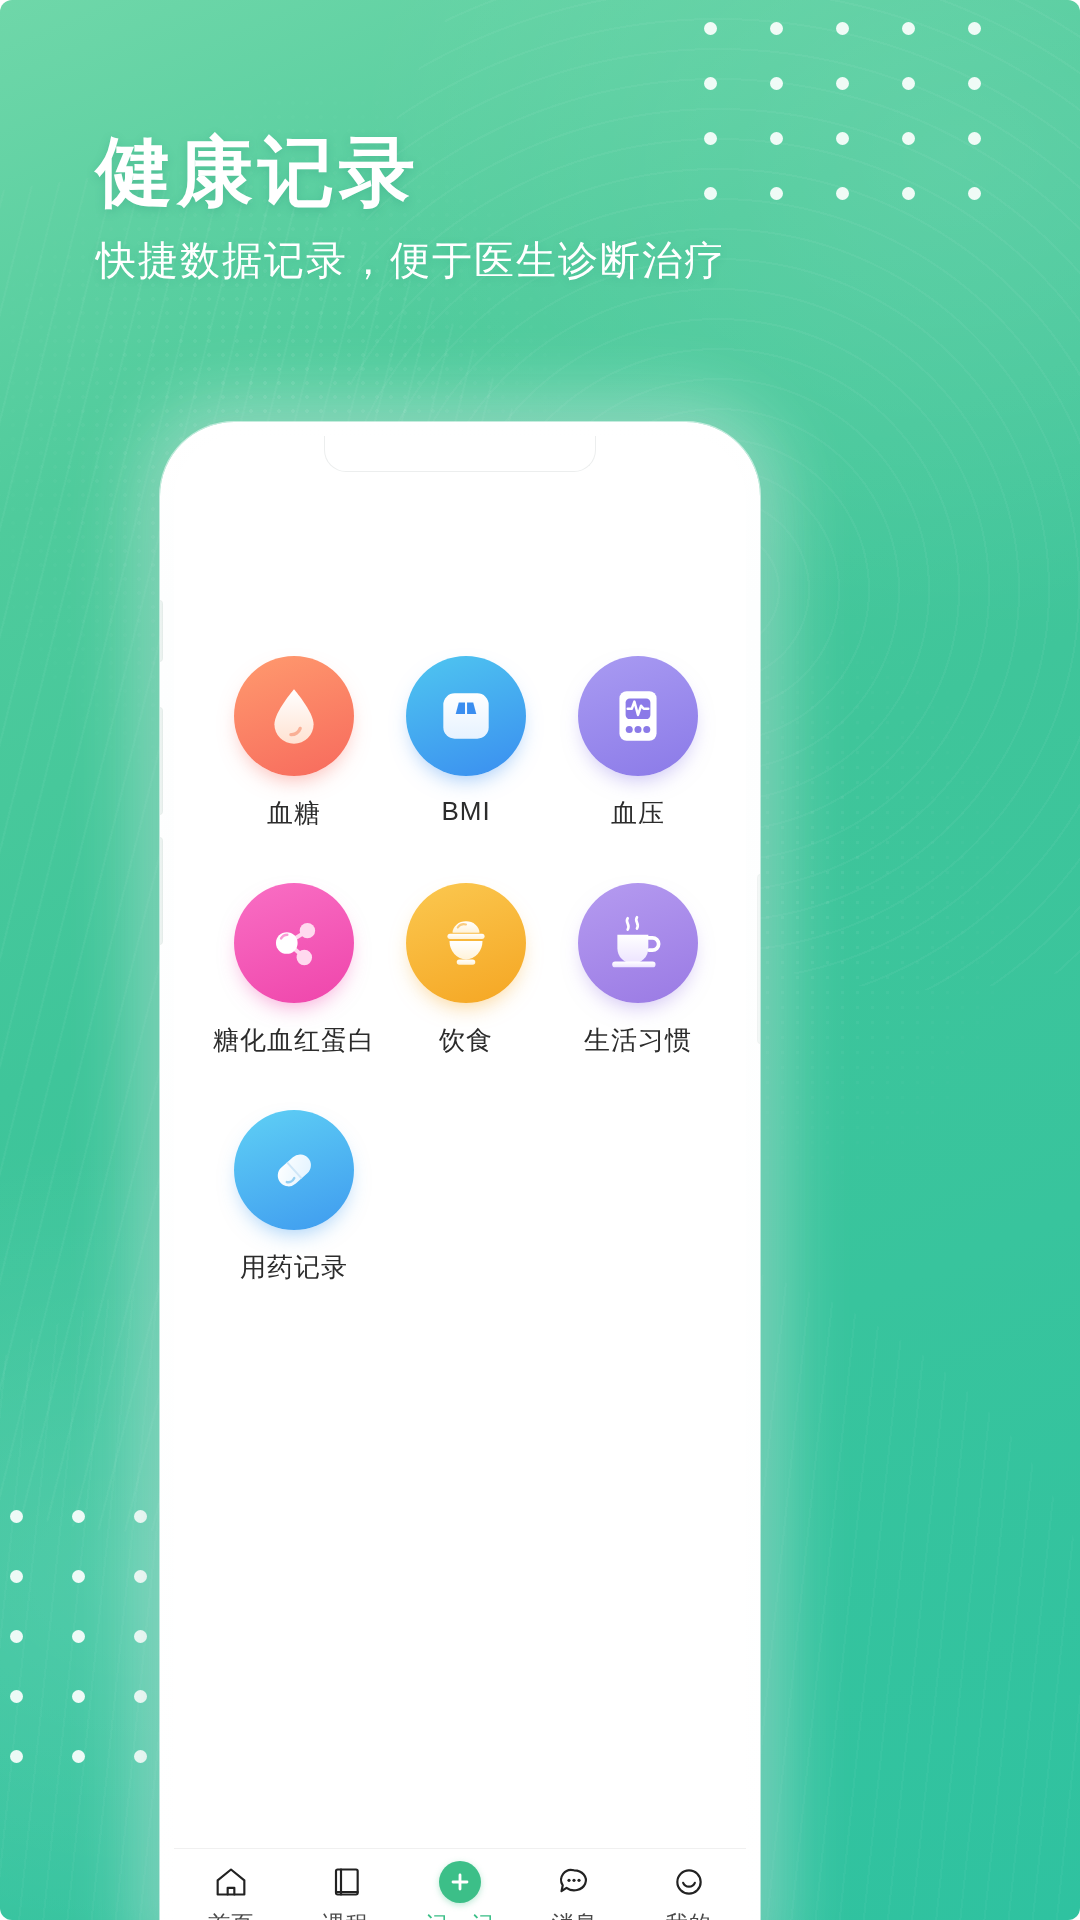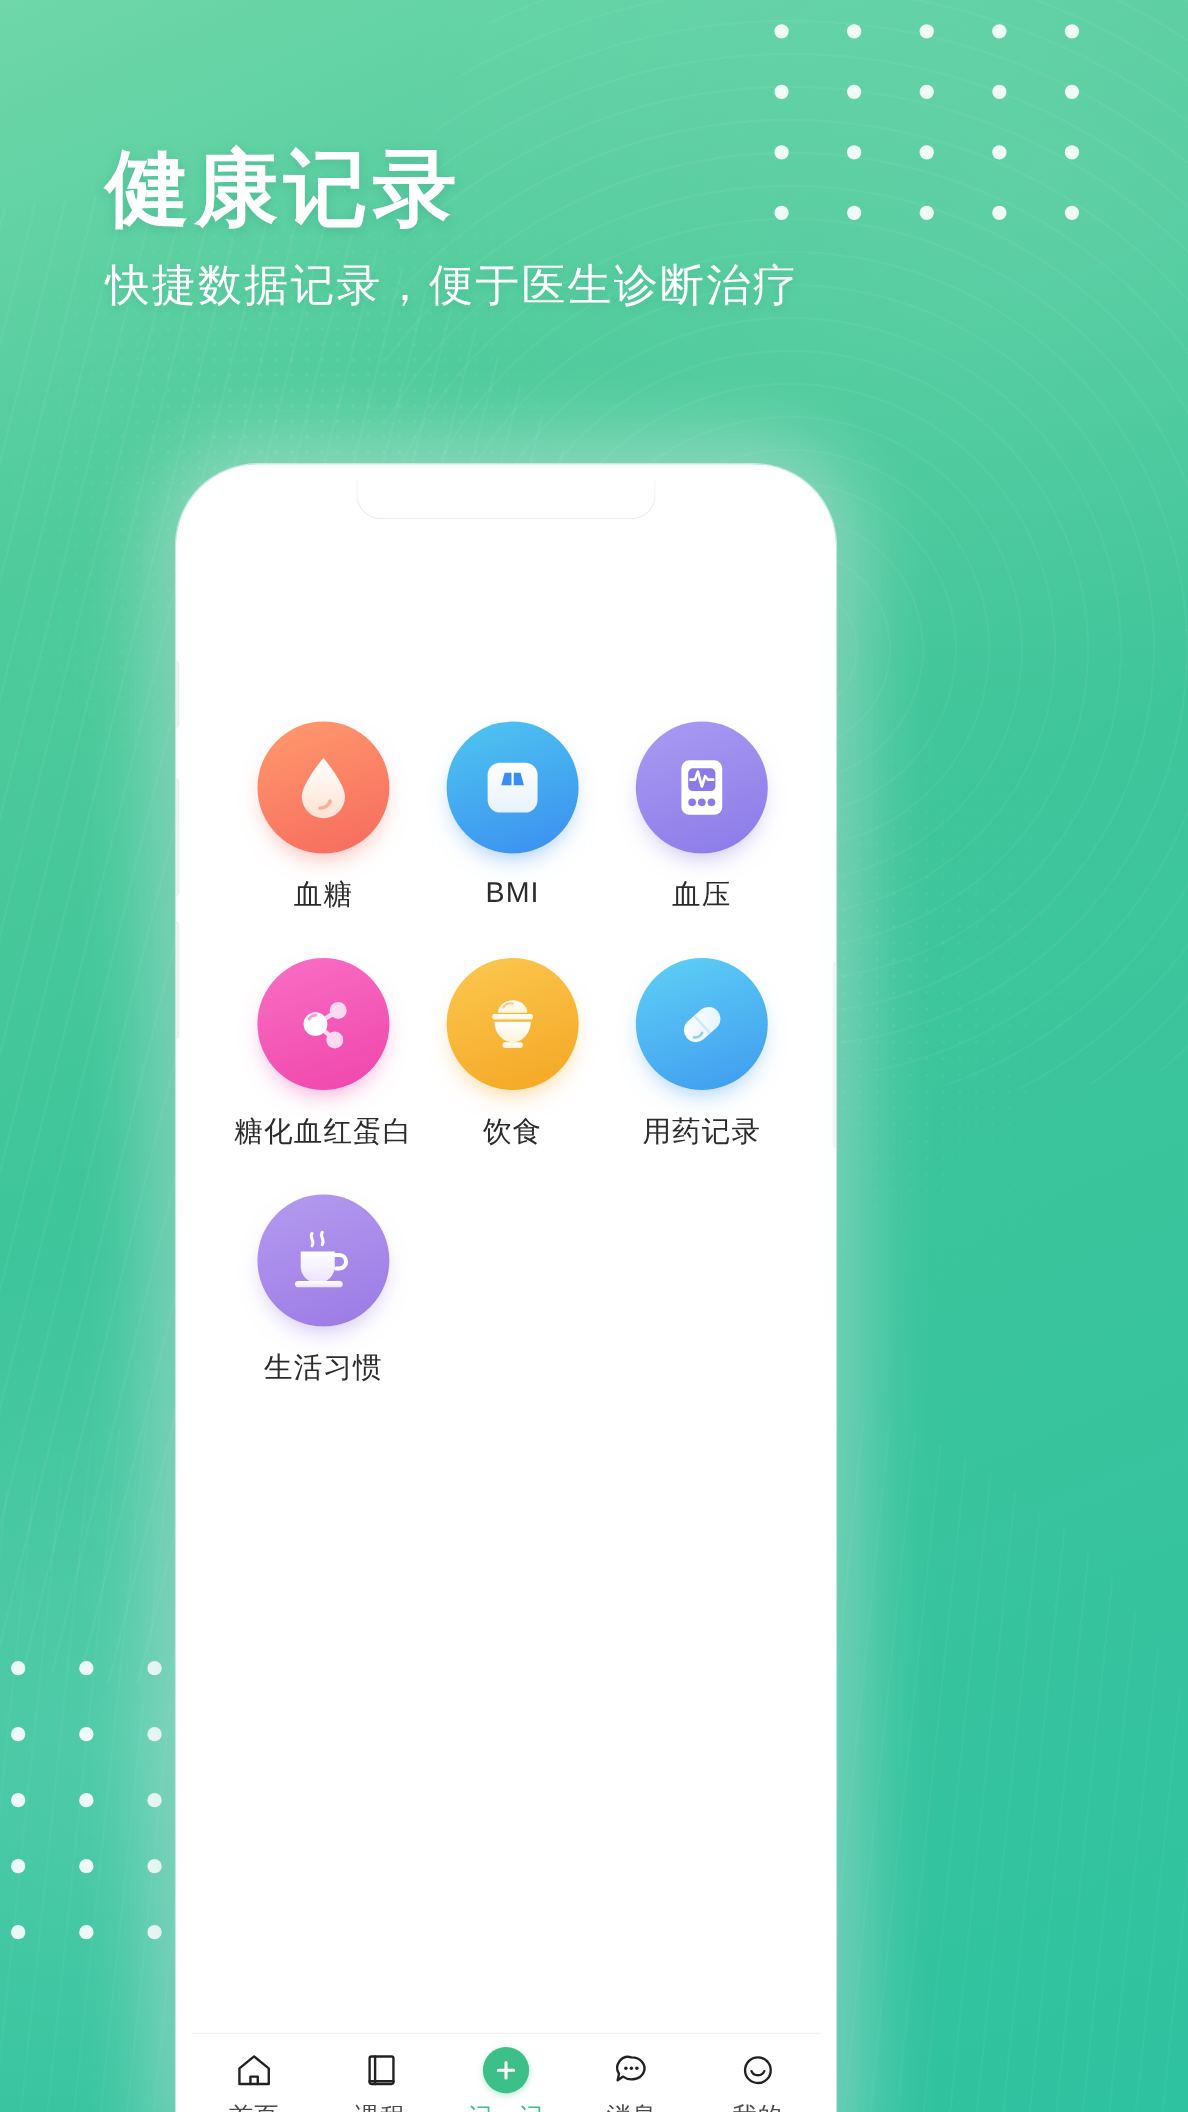--- a/index.html
+++ b/index.html
@@ -9,20 +9,21 @@
     font-family:"Liberation Sans","DejaVu Sans",sans-serif;
   }
   #stage{
     position:relative;
     width:1080px; height:1920px;
     background:
       radial-gradient(ellipse 900px 700px at 12% 82%, rgba(255,255,255,0.12) 0%, rgba(255,255,255,0) 62%),
       radial-gradient(ellipse 1000px 800px at 88% 8%,  rgba(255,255,255,0.10) 0%, rgba(255,255,255,0) 60%),
       linear-gradient(157deg, #6fd7a9 0%, #4fcb9c 22%, #3fc59a 46%, #38c49d 70%, #2fc2a0 100%);
     overflow:hidden;
+    border-radius:12px;
   }
 
   
   .sweep{ position:absolute; pointer-events:none; }
   .sweep-a{
     left:-380px; top:180px; width:1000px; height:1350px;
     background:
       repeating-linear-gradient(112deg,
         rgba(255,255,255,0.055) 0px, rgba(255,255,255,0.055) 2px,
         rgba(255,255,255,0) 2px,  rgba(255,255,255,0) 26px);
@@ -124,21 +125,21 @@
   .btn-power   { right:-6px; top:452px; height:170px; }
 
   
   .screen{
     position:absolute; left:0; right:0; top:160px; bottom:104px;
     padding:60px 34px 0 34px;
   }
   .grid{
     display:grid;
     grid-template-columns:repeat(3,1fr);
-    row-gap:40px;
+    row-gap:52px;
     justify-items:center;
   }
   .cell{ width:172px; display:flex; flex-direction:column; align-items:center; }
   .badge{
     position:relative;
     width:120px; height:120px; border-radius:50%;
     display:flex; align-items:center; justify-content:center;
   }
   .badge::after{
     content:"";
@@ -307,54 +308,54 @@
                   <path d="M19 22 a13 11 0 0 1 26 0 Z" fill="url(#gbowl)"></path>
                   <path d="M24 17 a7 6 0 0 1 8 -3" fill="none" stroke="#f5a623" stroke-width="2" stroke-linecap="round" opacity=".55"></path>
                   <rect x="14" y="23" width="36" height="5" rx="2.5" fill="url(#gbowl)"></rect>
                   <path d="M16 30 h32 a16 18 0 0 1 -16 18 a16 18 0 0 1 -16 -18 Z" fill="url(#gbowl)"></path>
                   <rect x="23" y="48" width="18" height="5" rx="2.5" fill="url(#gbowl)"></rect>
                 </svg>
               </div>
               <div class="cell-label">饮食</div>
             </div>
             <div class="cell">
+              <div class="badge" style="background: linear-gradient(160deg, rgb(181, 155, 240), rgb(154, 122, 228)); box-shadow: rgba(154, 122, 228, 0.533) 0px 10px 22px -8px;">
+                <svg viewBox="0 0 64 64">
+                  <defs>
+                    <linearGradient id="gcup" x1="0" y1="0" x2="0" y2="1">
+                      <stop offset="0" stop-color="#ffffff"></stop>
+                      <stop offset="1" stop-color="#ece3ff"></stop>
+                    </linearGradient>
+                  </defs>
+                  <path d="M22 8 c-3 4 3 6 0 11 M31 7 c-3 4 3 6 0 11" fill="none" stroke="#ffffff" stroke-width="2.6" stroke-linecap="round"></path>
+                  <path d="M12 24 h30 v13 a15 15 0 0 1 -30 0 Z" fill="url(#gcup)"></path>
+                  <path d="M42 27 h4 a6 6 0 0 1 0 12 h-3" fill="none" stroke="#ffffff" stroke-width="3.6" stroke-linecap="round"></path>
+                  <rect x="7" y="50" width="42" height="5.5" rx="2.8" fill="url(#gcup)"></rect>
+                </svg>
+              </div>
+              <div class="cell-label">生活习惯</div>
+            </div>
+            <div class="cell">
               <div class="badge" style="background: linear-gradient(160deg, rgb(95, 208, 245), rgb(63, 155, 239)); box-shadow: rgba(63, 155, 239, 0.533) 0px 10px 22px -8px;">
                 <svg viewBox="0 0 64 64">
                   <defs>
                     <linearGradient id="gpill" x1="0" y1="0" x2="1" y2="1">
                       <stop offset="0" stop-color="#ffffff"></stop>
                       <stop offset="1" stop-color="#e2f3ff"></stop>
                     </linearGradient>
                   </defs>
                   <g transform="rotate(-42 32 32)">
                     <rect x="14" y="22" width="36" height="21" rx="10.5" fill="url(#gpill)"></rect>
                     <path d="M32 22 v21" stroke="#cfe6f7" stroke-width="2"></path>
                     <path d="M19 36 a6 5 0 0 0 8 2" fill="none" stroke="#7ec4ef" stroke-width="2.3" stroke-linecap="round" opacity=".8"></path>
                   </g>
                 </svg>
               </div>
               <div class="cell-label">用药记录</div>
             </div>
-            <div class="cell">
-              <div class="badge" style="background: linear-gradient(160deg, rgb(181, 155, 240), rgb(154, 122, 228)); box-shadow: rgba(154, 122, 228, 0.533) 0px 10px 22px -8px;">
-                <svg viewBox="0 0 64 64">
-                  <defs>
-                    <linearGradient id="gcup" x1="0" y1="0" x2="0" y2="1">
-                      <stop offset="0" stop-color="#ffffff"></stop>
-                      <stop offset="1" stop-color="#ece3ff"></stop>
-                    </linearGradient>
-                  </defs>
-                  <path d="M22 8 c-3 4 3 6 0 11 M31 7 c-3 4 3 6 0 11" fill="none" stroke="#ffffff" stroke-width="2.6" stroke-linecap="round"></path>
-                  <path d="M12 24 h30 v13 a15 15 0 0 1 -30 0 Z" fill="url(#gcup)"></path>
-                  <path d="M42 27 h4 a6 6 0 0 1 0 12 h-3" fill="none" stroke="#ffffff" stroke-width="3.6" stroke-linecap="round"></path>
-                  <rect x="7" y="50" width="42" height="5.5" rx="2.8" fill="url(#gcup)"></rect>
-                </svg>
-              </div>
-              <div class="cell-label">生活习惯</div>
-            </div>
           </div>
       </div>
 
       <div class="tabbar" id="tabbar">
           <div class="tab">
             <div>
               <svg viewBox="0 0 48 48" fill="none" stroke="#222" stroke-width="2.6" stroke-linejoin="round" stroke-linecap="round">
                 <path d="M8 22 L24 9 L40 22 V39 H8 Z"></path>
                 <path d="M20 39 v-8 h8 v8"></path>
               </svg>

